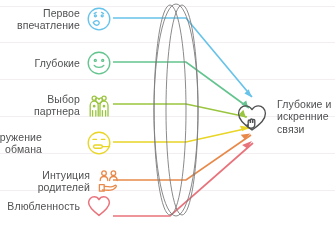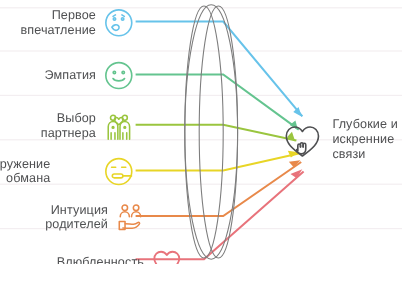--- a/index.html
+++ b/index.html
@@ -85,21 +85,21 @@
         <path d="M13 2.2a10.8 10.8 0 1 1 0 21.6 10.8 10.8 0 0 1 0-21.6"></path>
         <circle cx="9.4" cy="9.8" r="1"></circle>
         <circle cx="16.2" cy="9.8" r="1"></circle>
         <path d="M10.2 6.4 L8.2 7.6 M15.6 6.4 L17.6 7.6"></path>
         <path d="M7.2 16.6 c1.6-2.2 4.1-2.4 5.4-1.2 1.2 1.2 0.6 3 -0.9 3.6 -1.4 0.6 -3.1 0 -4.5 -2.4 z"></path>
       </svg>
     </div>
   </div>
 
   <div class="row" style="left:0;top:48px;width:112px;height:30px;">
-    <div class="rowlabel">Эмпатия</div>
+    <div class="rowlabel">Глубокие</div>
     <div class="rowicon">
       <svg viewBox="0 0 26 26" fill="none" stroke="#64c48f" stroke-width="1.35" stroke-linecap="round" stroke-linejoin="round">
         <circle cx="13" cy="13" r="10.8"></circle>
         <circle cx="9.3" cy="10.4" r="1"></circle>
         <circle cx="16.7" cy="10.4" r="1"></circle>
         <path d="M8.2 15.4 c1.6 2.6 7.9 2.6 9.6 0"></path>
       </svg>
     </div>
   </div>
 
@@ -141,21 +141,21 @@
         <circle cx="8.0" cy="5.2" r="2.3"></circle>
         <path d="M4.2 12.6 c0-2.4 1.7-4.1 3.8-4.1 2.1 0 3.8 1.7 3.8 4.1"></path>
         <circle cx="17.4" cy="5.2" r="2.3"></circle>
         <path d="M13.6 12.6 c0-2.4 1.7-4.1 3.8-4.1 2.1 0 3.8 1.7 3.8 4.1"></path>
         <path d="M3.4 16.6 h4.8 v6.6 H3.4 z"></path>
         <path d="M8.4 18.4 c2.6 0 4.6 0.4 6.8 0.4 1.6 0 2.6-0.5 3.6-1.3 0.9-0.7 2.0 0.3 1.3 1.3 -1.3 1.9 -3.2 3.2 -6.0 3.4 -2.6 0.2 -5.0 -0.2 -7.7 -0.2"></path>
       </svg>
     </div>
   </div>
 
-  <div class="row" style="left:0;top:203px;width:112px;height:32px;margin-left:40px;">
+  <div class="row" style="left:0;top:190px;width:112px;height:32px;">
     <div class="rowlabel">Влюбленность</div>
     <div class="rowicon">
       <svg viewBox="0 0 26 26" fill="none" stroke="#e8737b" stroke-width="1.5" stroke-linecap="round" stroke-linejoin="round">
         <path d="M13 22.4 C6.0 17.2 2.6 13.6 2.6 9.6 2.6 6.2 5.2 3.8 8.2 3.8 c2.0 0 3.8 1.1 4.8 2.8 1.0-1.7 2.8-2.8 4.8-2.8 3.0 0 5.6 2.4 5.6 5.8 0 4.0-3.4 7.6-10.4 12.8z"></path>
       </svg>
     </div>
   </div>
 
   <div id="targetBlock">
     <div id="targetIcon">

